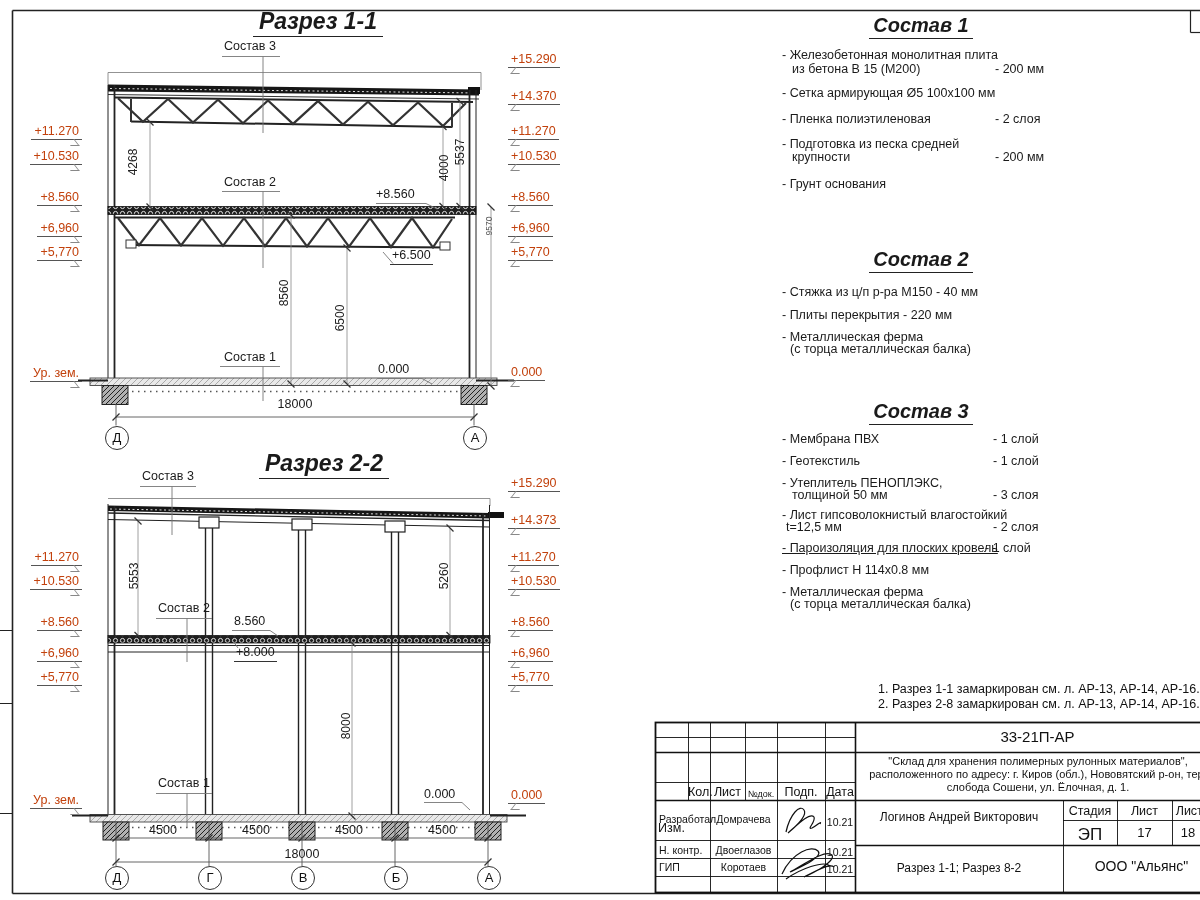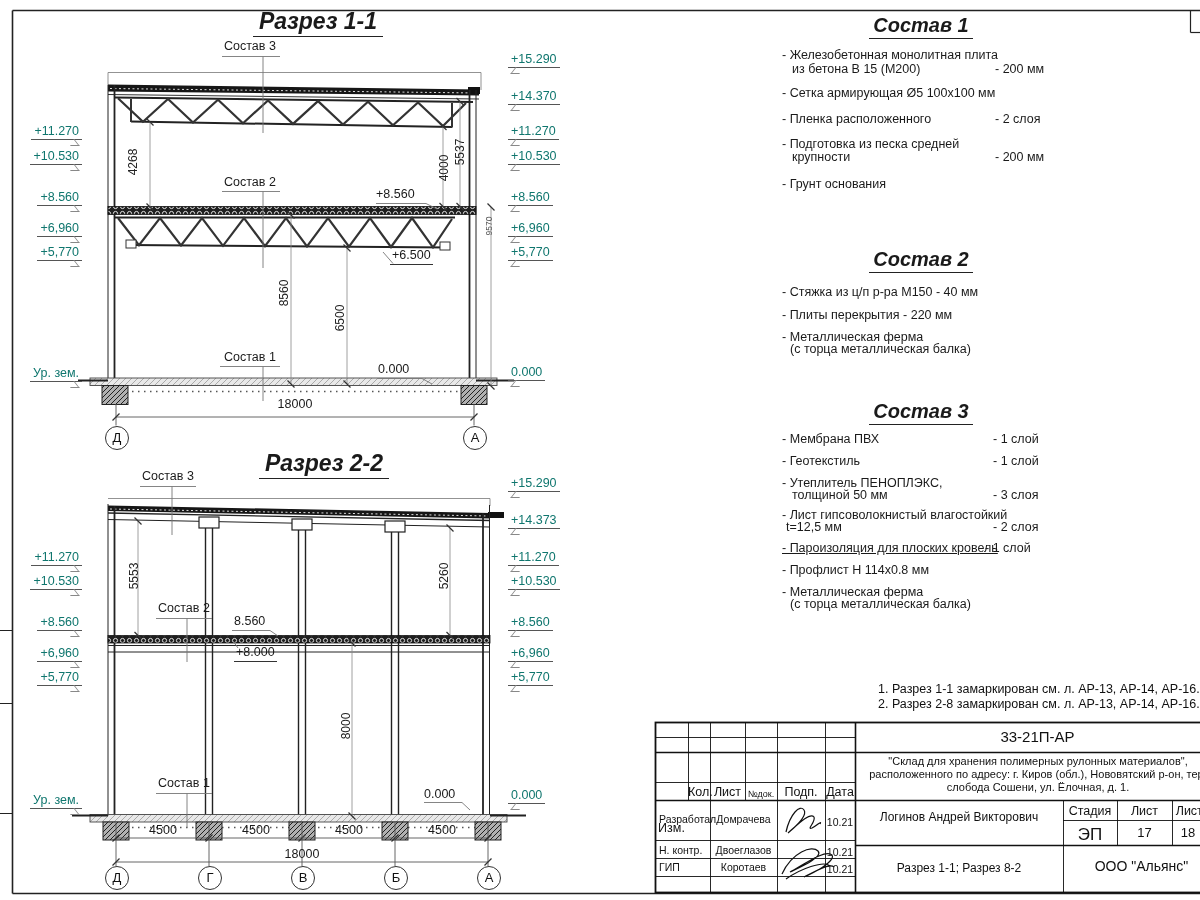--- a/index.html
+++ b/index.html
@@ -9,21 +9,21 @@
   .lbl{position:absolute;font-size:12.5px;color:#1a1a1a;white-space:nowrap;line-height:1.1;}
   .c{text-align:center;}
   .ul{border-bottom:1px solid #333;padding:0 2px 1px 2px;}
   .stitle{position:absolute;font-size:23px;font-style:italic;font-weight:bold;text-align:center;}
   .stitle span{border-bottom:1.6px solid #222;padding:0 6px 2px 6px;}
   .ctitle{position:absolute;font-size:20px;font-style:italic;font-weight:bold;text-align:center;width:160px;}
   .ctitle span{border-bottom:1.4px solid #222;padding:0 4px 2px 4px;}
   .vdim{position:absolute;width:64px;text-align:center;font-size:12px;color:#222;
         transform:rotate(-90deg);transform-origin:center;white-space:nowrap;}
   .vdim.sm{font-size:8.5px;color:#555;}
-  .elev{position:absolute;font-size:12.5px;color:#0f766e;white-space:nowrap;}
+  .elev{position:absolute;font-size:12.5px;color:#c2410c;white-space:nowrap;}
   .elev .tx{display:inline-block;border-bottom:1px solid #555;padding:0 3px 1px 3px;}
   .elev::after{content:"";position:absolute;top:15px;width:8px;height:6px;
         border-left:1.2px solid #888;border-bottom:1.2px solid #888;transform:skewX(-38deg);}
   .elev.r::after{left:5px;}
   .elev.l{width:58px;text-align:right;}
   .elev.l::after{right:5px;border-left:none;border-right:1.2px solid #888;transform:skewX(38deg);}
   .bubble{position:absolute;width:22px;height:22px;border:1.2px solid #333;border-radius:50%;
         background:#fff;text-align:center;line-height:21px;font-size:13px;color:#111;}
   .note{position:absolute;font-size:12.5px;color:#111;white-space:nowrap;}
   .comp-t{position:absolute;font-size:12.5px;white-space:nowrap;}
@@ -316,21 +316,21 @@
 <div class="bubble" style="left:198px;top:866px;">Г</div>
 <div class="bubble" style="left:291px;top:866px;">В</div>
 <div class="bubble" style="left:384px;top:866px;">Б</div>
 <div class="bubble" style="left:477px;top:866px;">А</div>
 
 <div class="ctitle" style="left:841px;top:14px;"><span>Состав 1</span></div>
 <div class="comp-t" style="left:782px;top:48px;">- Железобетонная  монолитная плита</div>
 <div class="comp-t" style="left:792px;top:62px;">из бетона В 15 (М200)</div>
 <div class="comp-q" style="left:995px;top:62px;">- 200 мм</div>
 <div class="comp-t" style="left:782px;top:86px;">- Сетка армирующая Ø5 100x100 мм</div>
-<div class="comp-t" style="left:782px;top:112px;">- Пленка расположенного</div>
+<div class="comp-t" style="left:782px;top:112px;">- Пленка полиэтиленовая</div>
 <div class="comp-q" style="left:995px;top:112px;">-  2 слоя</div>
 <div class="comp-t" style="left:782px;top:137px;">- Подготовка из песка средней</div>
 <div class="comp-t" style="left:792px;top:150px;">крупности</div>
 <div class="comp-q" style="left:995px;top:150px;">- 200 мм</div>
 <div class="comp-t" style="left:782px;top:177px;">- Грунт основания</div>
 
 <div class="ctitle" style="left:841px;top:248px;"><span>Состав 2</span></div>
 <div class="comp-t" style="left:782px;top:285px;">- Стяжка из ц/п р-ра М150 - 40 мм</div>
 <div class="comp-t" style="left:782px;top:308px;">- Плиты перекрытия - 220 мм</div>
 <div class="comp-t" style="left:782px;top:330px;">- Металлическая ферма</div>

